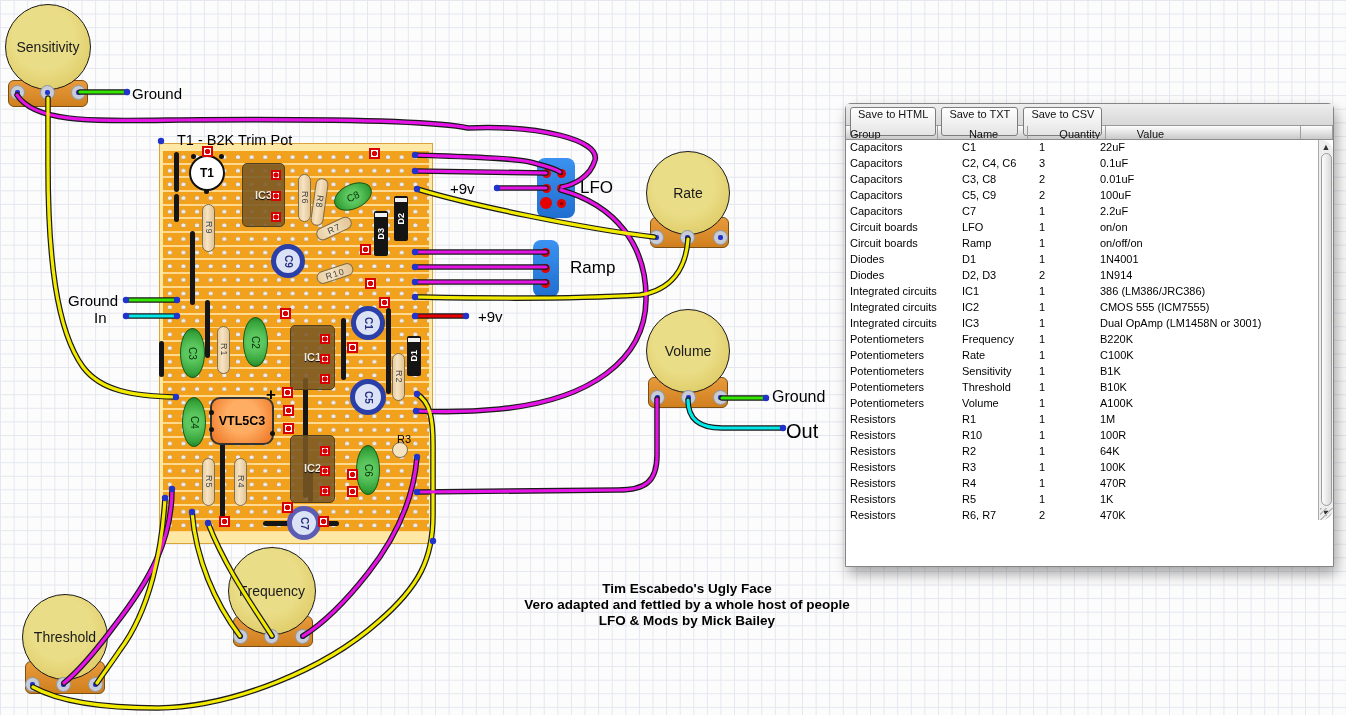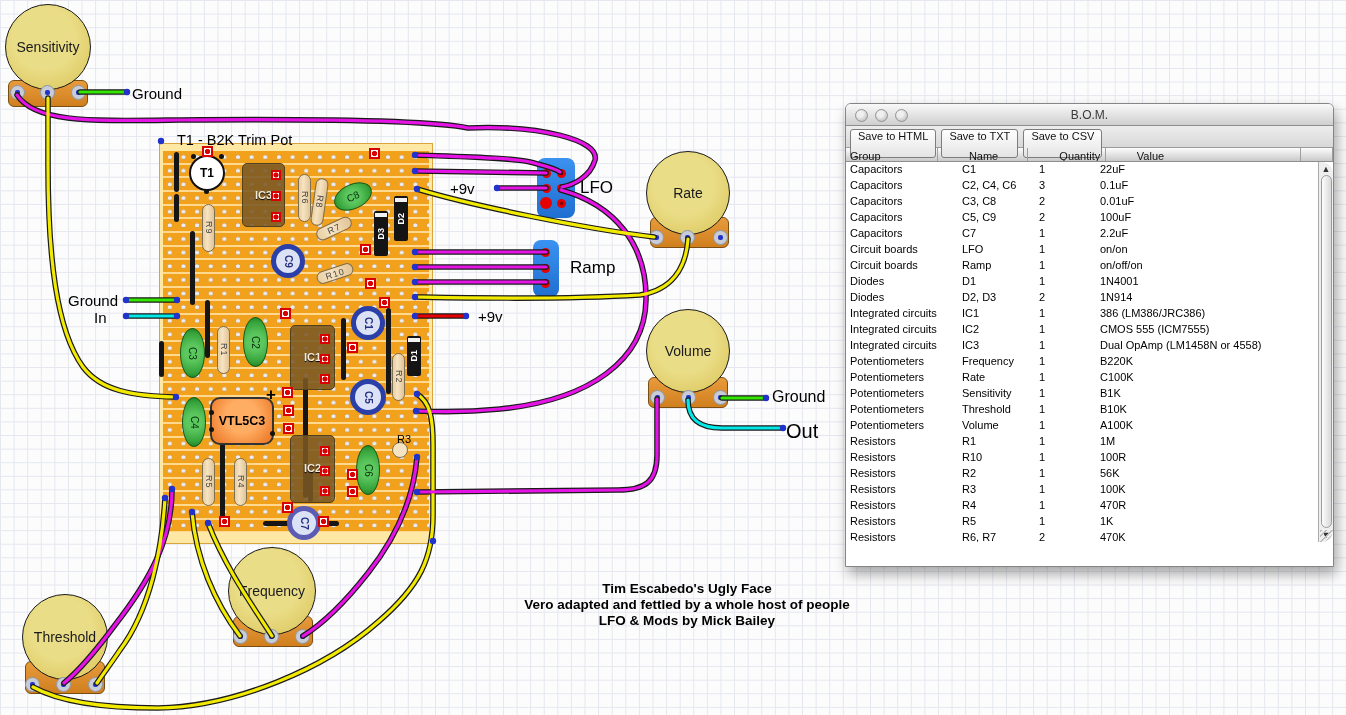--- a/index.html
+++ b/index.html
@@ -416,26 +416,20 @@
   <div class="lab" style="left:772px;top:388px;font-size:16px;z-index:6">Ground</div>
   <div class="lab" style="left:786px;top:420px;font-size:20px;z-index:6">Out</div>
 
   <div class="credits">
     <div class="cl">Tim Escabedo's Ugly Face</div>
     <div class="cl">Vero adapted and fettled by a whole host of people</div>
     <div class="cl">LFO &amp; Mods by Mick Bailey</div>
   </div>
 
   <div class="bom">
-    <div class="tbar">
-      <div class="light" style="left:9px"></div>
-      <div class="light" style="left:29px"></div>
-      <div class="light" style="left:49px"></div>
-      <div class="ttl">B.O.M.</div>
-    </div>
     <div class="toolbar">
       <span class="tbtn">Save to HTML</span>
       <span class="tbtn">Save to TXT</span>
       <span class="tbtn">Save to CSV</span>
     </div>
     <div class="thead">
       <span class="h-group">Group</span>
       <span class="h-name">Name</span>
       <span class="h-qty">Quantity</span>
       <span class="h-value">Value</span>
@@ -506,21 +500,21 @@
           <div class="bom-row">
             <span class="bc bc-group">Integrated circuits</span>
             <span class="bc bc-name">IC2</span>
             <span class="bc bc-qty">1</span>
             <span class="bc bc-value">CMOS 555 (ICM7555)</span>
           </div>
           <div class="bom-row">
             <span class="bc bc-group">Integrated circuits</span>
             <span class="bc bc-name">IC3</span>
             <span class="bc bc-qty">1</span>
-            <span class="bc bc-value">Dual OpAmp (LM1458N or 4558)</span>
+            <span class="bc bc-value">Dual OpAmp (LM1458N or 3001)</span>
           </div>
           <div class="bom-row">
             <span class="bc bc-group">Potentiometers</span>
             <span class="bc bc-name">Frequency</span>
             <span class="bc bc-qty">1</span>
             <span class="bc bc-value">B220K</span>
           </div>
           <div class="bom-row">
             <span class="bc bc-group">Potentiometers</span>
             <span class="bc bc-name">Rate</span>
@@ -554,21 +548,21 @@
           <div class="bom-row">
             <span class="bc bc-group">Resistors</span>
             <span class="bc bc-name">R10</span>
             <span class="bc bc-qty">1</span>
             <span class="bc bc-value">100R</span>
           </div>
           <div class="bom-row">
             <span class="bc bc-group">Resistors</span>
             <span class="bc bc-name">R2</span>
             <span class="bc bc-qty">1</span>
-            <span class="bc bc-value">56K</span>
+            <span class="bc bc-value">64K</span>
           </div>
           <div class="bom-row">
             <span class="bc bc-group">Resistors</span>
             <span class="bc bc-name">R3</span>
             <span class="bc bc-qty">1</span>
             <span class="bc bc-value">100K</span>
           </div>
           <div class="bom-row">
             <span class="bc bc-group">Resistors</span>
             <span class="bc bc-name">R4</span>

